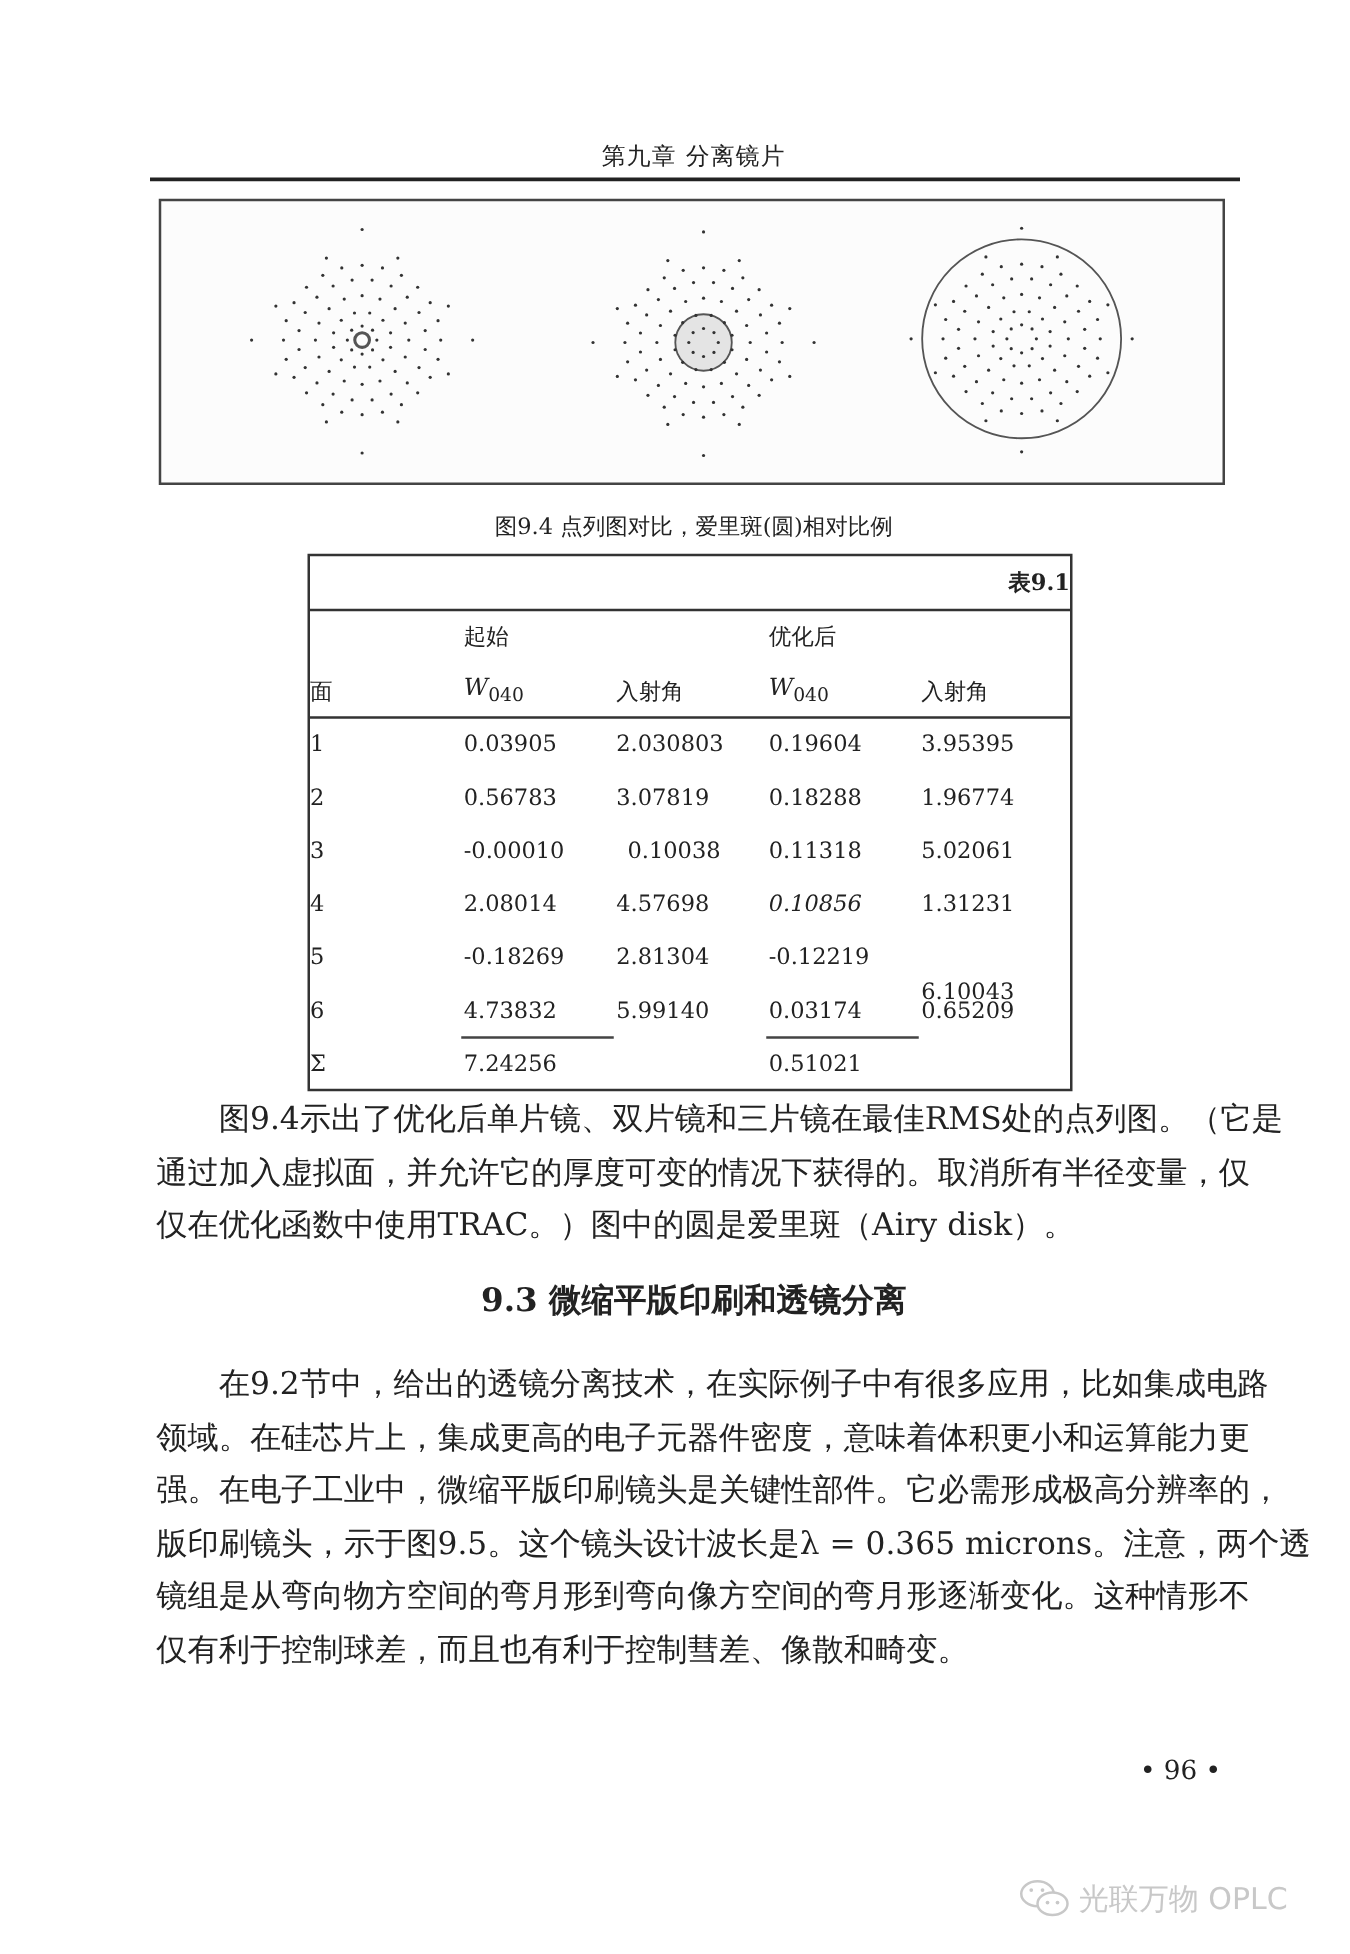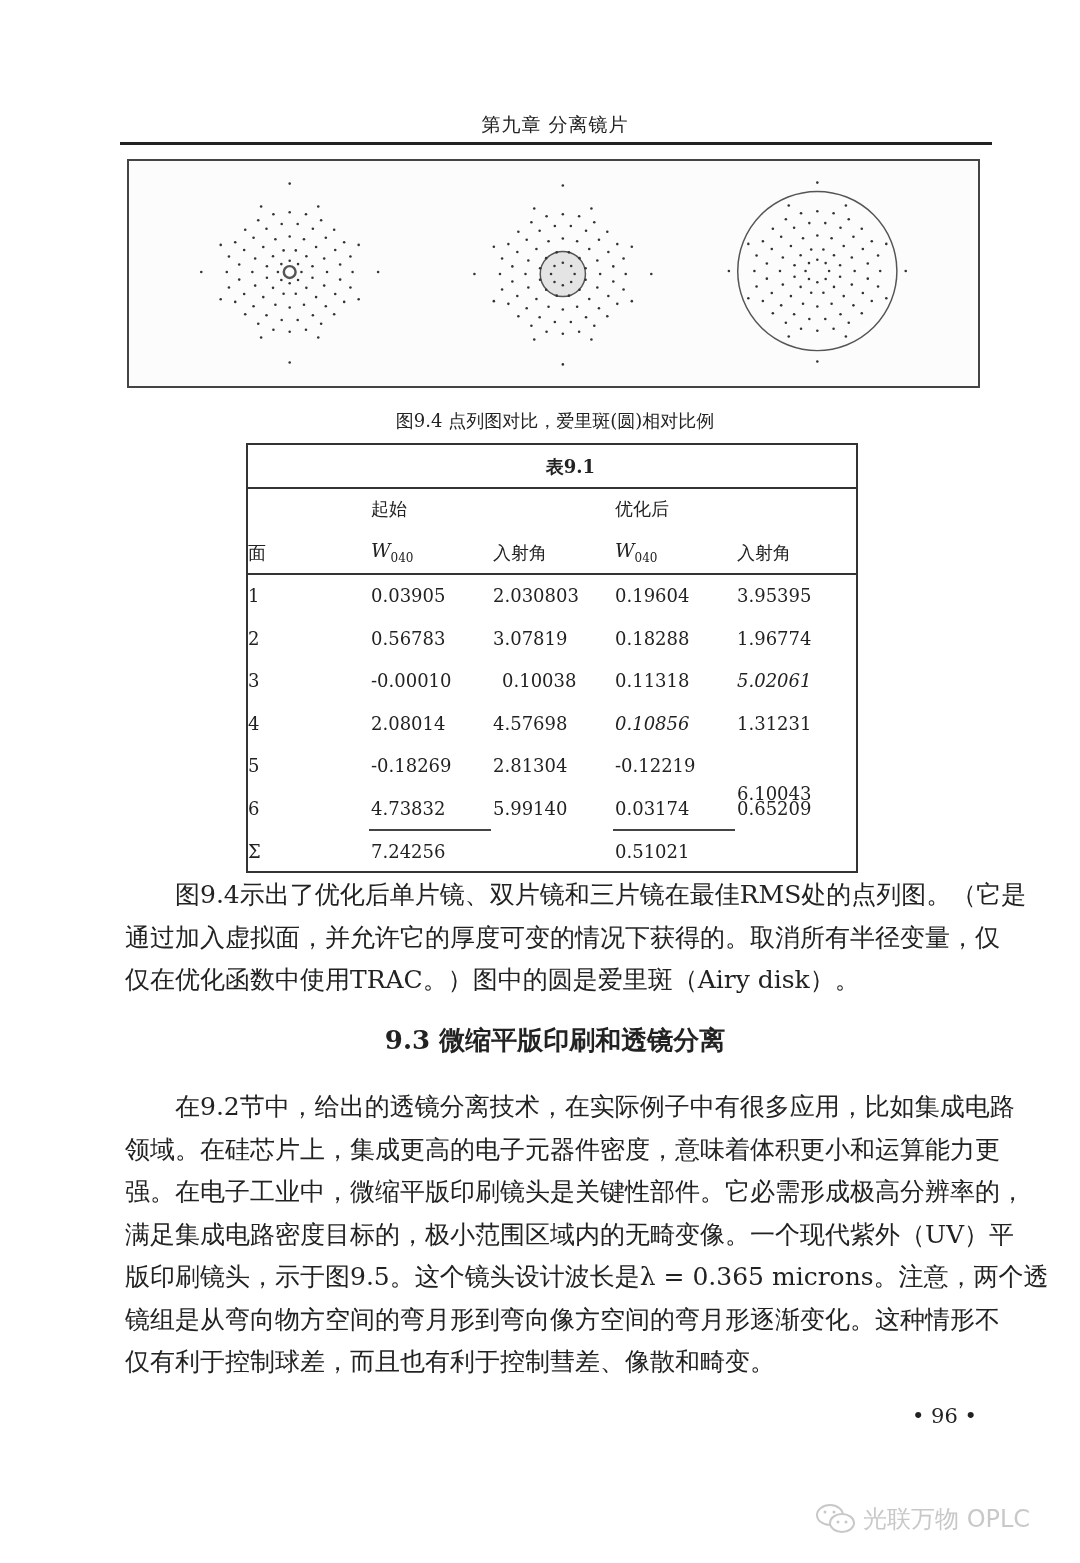--- a/index.html
+++ b/index.html
@@ -21,29 +21,29 @@
     .figure-box svg { position: absolute; left: 0; top: 0; width: 100%; height: 100%; }
     .fig-caption {
       position: absolute; top: 409px; left: 0; width: 1110px; text-align: center; font-size: 18px;
     }
     .tbl {
       position: absolute; top: 443px; left: 246px; width: 612px; height: 430px;
       border: 2px solid #333; box-sizing: border-box; font-size: 18px;
     }
     .tbl-title {
       position: absolute; top: 0; left: 0; width: 100%; height: 44px; line-height: 44px;
-      text-align: center; font-weight: bold; border-bottom: 2px solid #333; box-sizing: border-box; padding-left: 37px;
+      text-align: right; font-weight: bold; border-bottom: 2px solid #333; box-sizing: border-box; padding-left: 37px;
     }
     .cell { position: absolute; text-align: left; white-space: nowrap; }
     .grp { top: 52px; }
     .colh { top: 96px; }
     .rule-h { position: absolute; left: 0; width: 100%; height: 2px; background: #333; }
     .sum-rule { position: absolute; height: 2px; background: #444; top: 384px; }
     .w { font-style: italic; font-size: 19px; }
-    .w sub { font-style: normal; font-size: 12px; margin-top: 12px; }
+    .w sub { font-style: normal; font-size: 15px; margin-top: 12px; }
     .para {
       position: absolute; left: 125px; width: 862px; font-size: 25px; line-height: 42.5px;
       text-align: justify;
     }
     .line { display: block; white-space: nowrap; text-align-last: justify; }
     .line.last { text-align-last: left; }
     .section-title {
       position: absolute; top: 1023px; left: 0; width: 1110px; text-align: center;
       font-size: 26px; font-weight: bold;
     }
@@ -370,21 +370,21 @@
       <div class="cell" style="left: 489px; width: 122px; top: 140px;">3.95395</div>
       <div class="cell" style="left: 0px; width: 123px; top: 182.5px;">2</div>
       <div class="cell" style="left: 123px; width: 122px; top: 182.5px;">0.56783</div>
       <div class="cell" style="left: 245px; width: 122px; top: 182.5px;">3.07819</div>
       <div class="cell" style="left: 367px; width: 122px; top: 182.5px;">0.18288</div>
       <div class="cell" style="left: 489px; width: 122px; top: 182.5px;">1.96774</div>
       <div class="cell" style="left: 0px; width: 123px; top: 225px;">3</div>
       <div class="cell" style="left: 123px; width: 122px; top: 225px;">-0.00010</div>
       <div class="cell" style="left: 254px; width: 122px; top: 225px;">0.10038</div>
       <div class="cell" style="left: 367px; width: 122px; top: 225px;">0.11318</div>
-      <div class="cell" style="left: 489px; width: 122px; top: 225px; font-style: italic;">5.02061</div>
+      <div class="cell" style="left: 489px; width: 122px; top: 225px;">5.02061</div>
       <div class="cell" style="left: 0px; width: 123px; top: 267.5px;">4</div>
       <div class="cell" style="left: 123px; width: 122px; top: 267.5px;">2.08014</div>
       <div class="cell" style="left: 245px; width: 122px; top: 267.5px;">4.57698</div>
       <div class="cell" style="left: 367px; width: 122px; top: 267.5px; font-style: italic;">0.10856</div>
       <div class="cell" style="left: 489px; width: 122px; top: 267.5px;">1.31231</div>
       <div class="cell" style="left: 0px; width: 123px; top: 310px;">5</div>
       <div class="cell" style="left: 123px; width: 122px; top: 310px;">-0.18269</div>
       <div class="cell" style="left: 245px; width: 122px; top: 310px;">2.81304</div>
       <div class="cell" style="left: 367px; width: 122px; top: 310px;">-0.12219</div>
       <div class="cell" style="left: 489px; width: 122px; top: 310px; margin-top: 28px;">6.10043</div>
@@ -408,21 +408,20 @@
   <span class="line">通过加入虚拟面，并允许它的厚度可变的情况下获得的。取消所有半径变量，仅</span>
   <span class="line last">仅在优化函数中使用TRAC。）图中的圆是爱里斑（Airy disk）。</span>
 </div>
 
 <div class="section-title">9.3 微缩平版印刷和透镜分离</div>
 
 <div class="para" style="top:1086px">
   <span class="line">　　在9.2节中，给出的透镜分离技术，在实际例子中有很多应用，比如集成电路</span>
   <span class="line">领域。在硅芯片上，集成更高的电子元器件密度，意味着体积更小和运算能力更</span>
   <span class="line">强。在电子工业中，微缩平版印刷镜头是关键性部件。它必需形成极高分辨率的，</span>
-  <span class="line">满足集成电路密度目标的，极小范围区域内的无畸变像。一个现代紫外（UV）平</span>
   <span class="line">版印刷镜头，示于图9.5。这个镜头设计波长是λ = 0.365 microns。注意，两个透</span>
   <span class="line">镜组是从弯向物方空间的弯月形到弯向像方空间的弯月形逐渐变化。这种情形不</span>
   <span class="line last">仅有利于控制球差，而且也有利于控制彗差、像散和畸变。</span>
 </div>
 
 <div class="page-num">• 96 •</div>
 
 <div class="watermark">
   <svg width="42" height="34" viewBox="0 0 42 34">
     <ellipse cx="15" cy="13" rx="13" ry="10" fill="none" stroke="#c8c8c8" stroke-width="2"></ellipse>

